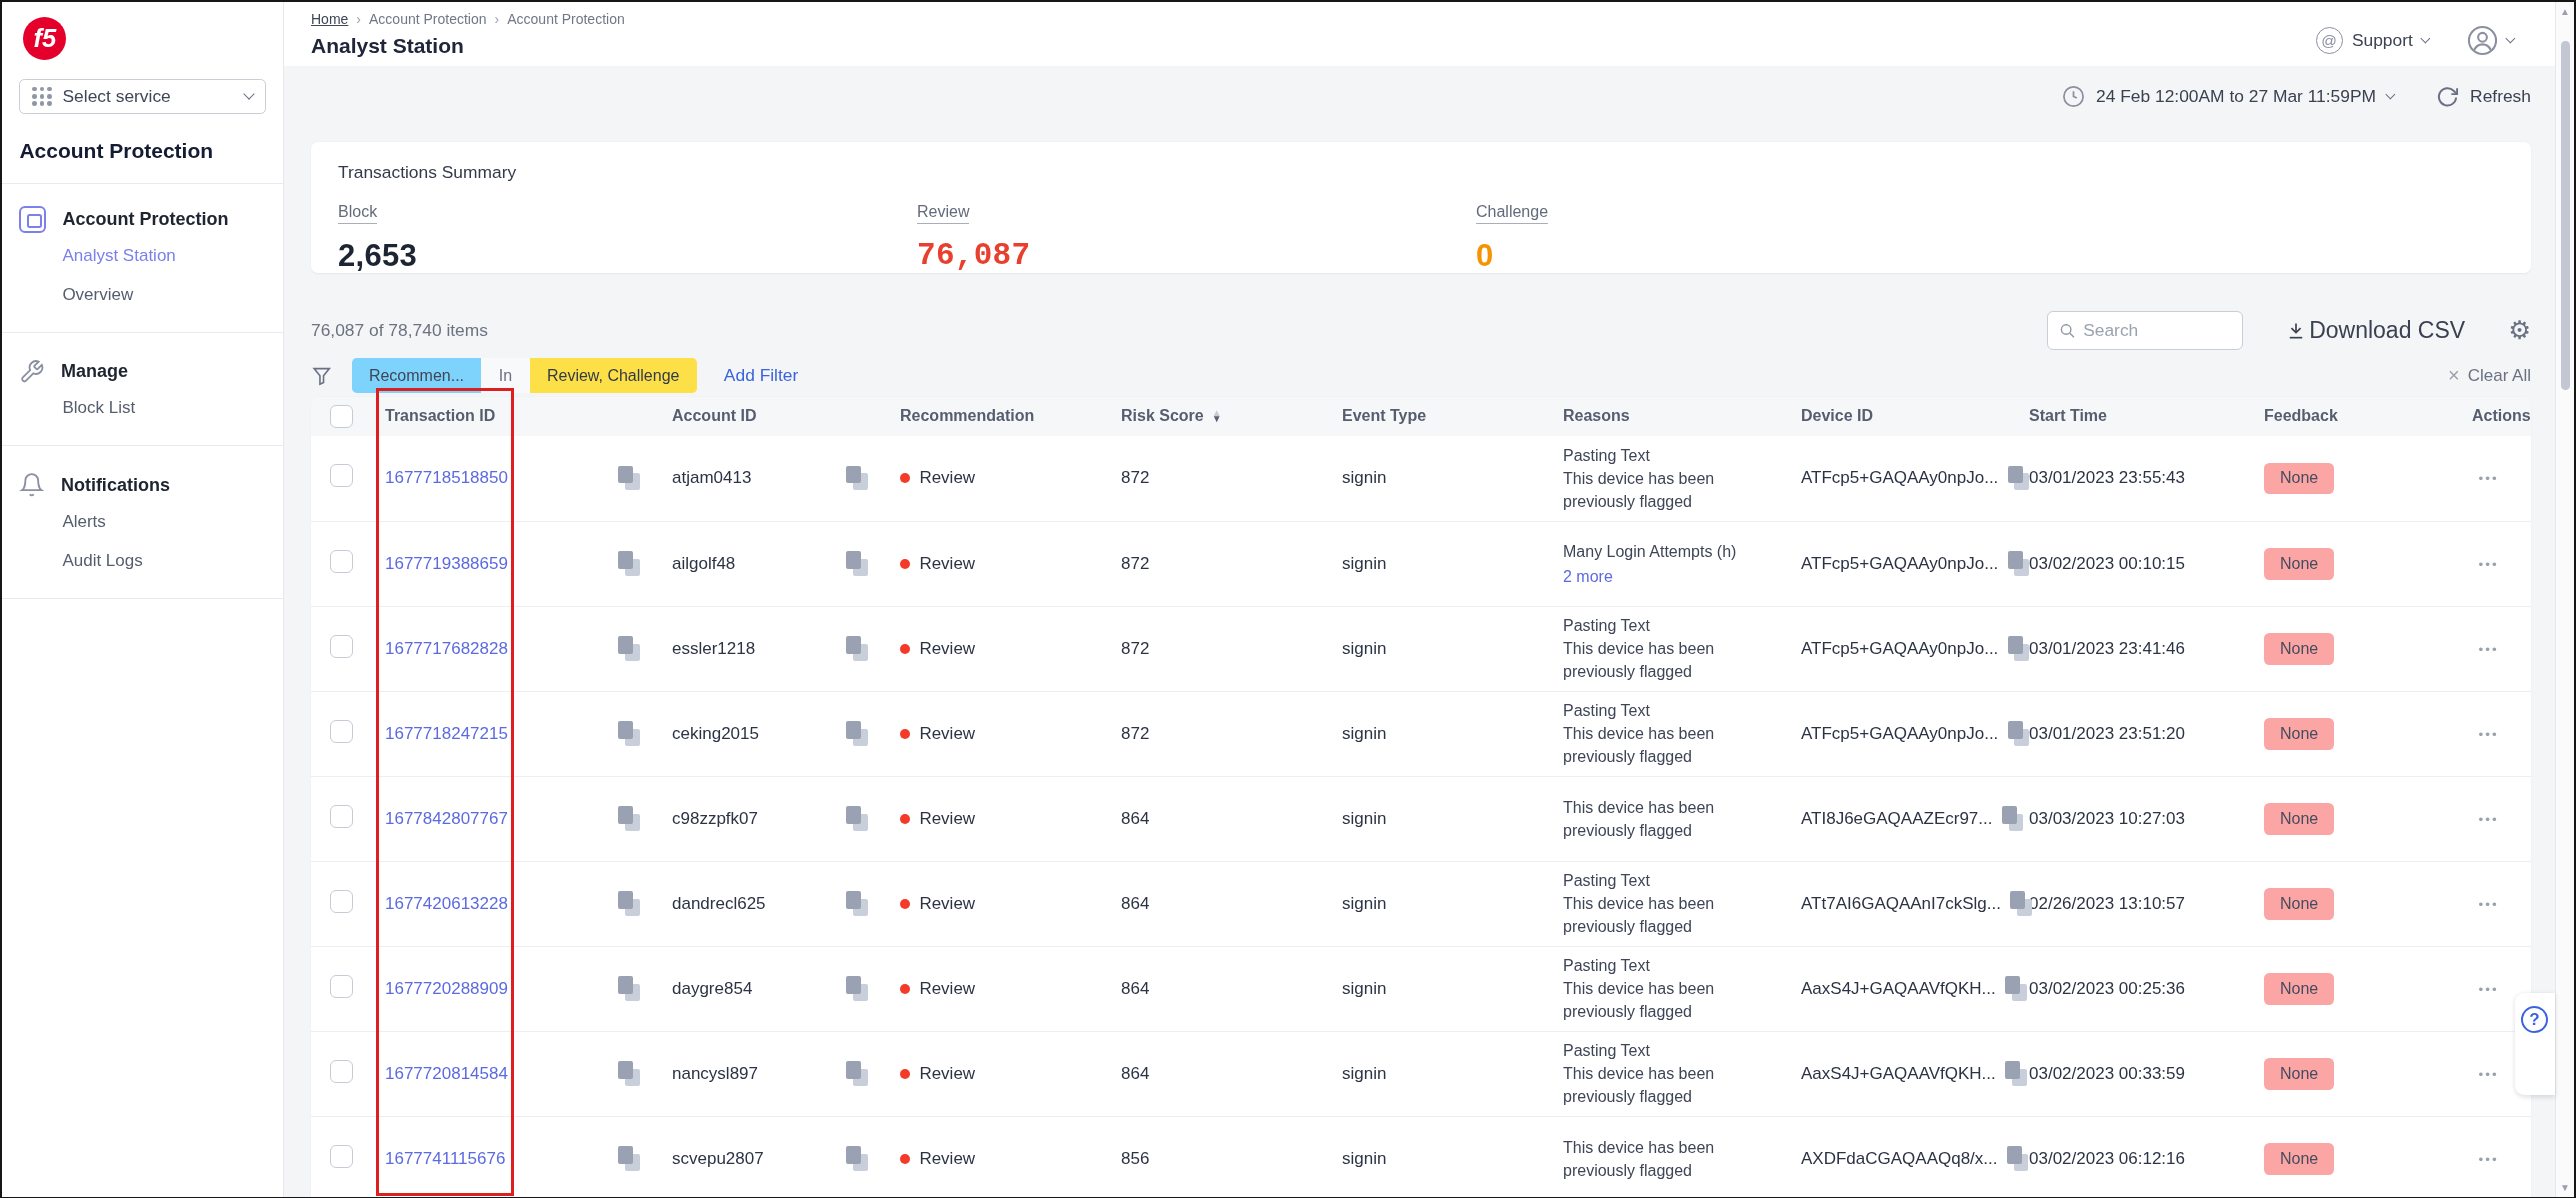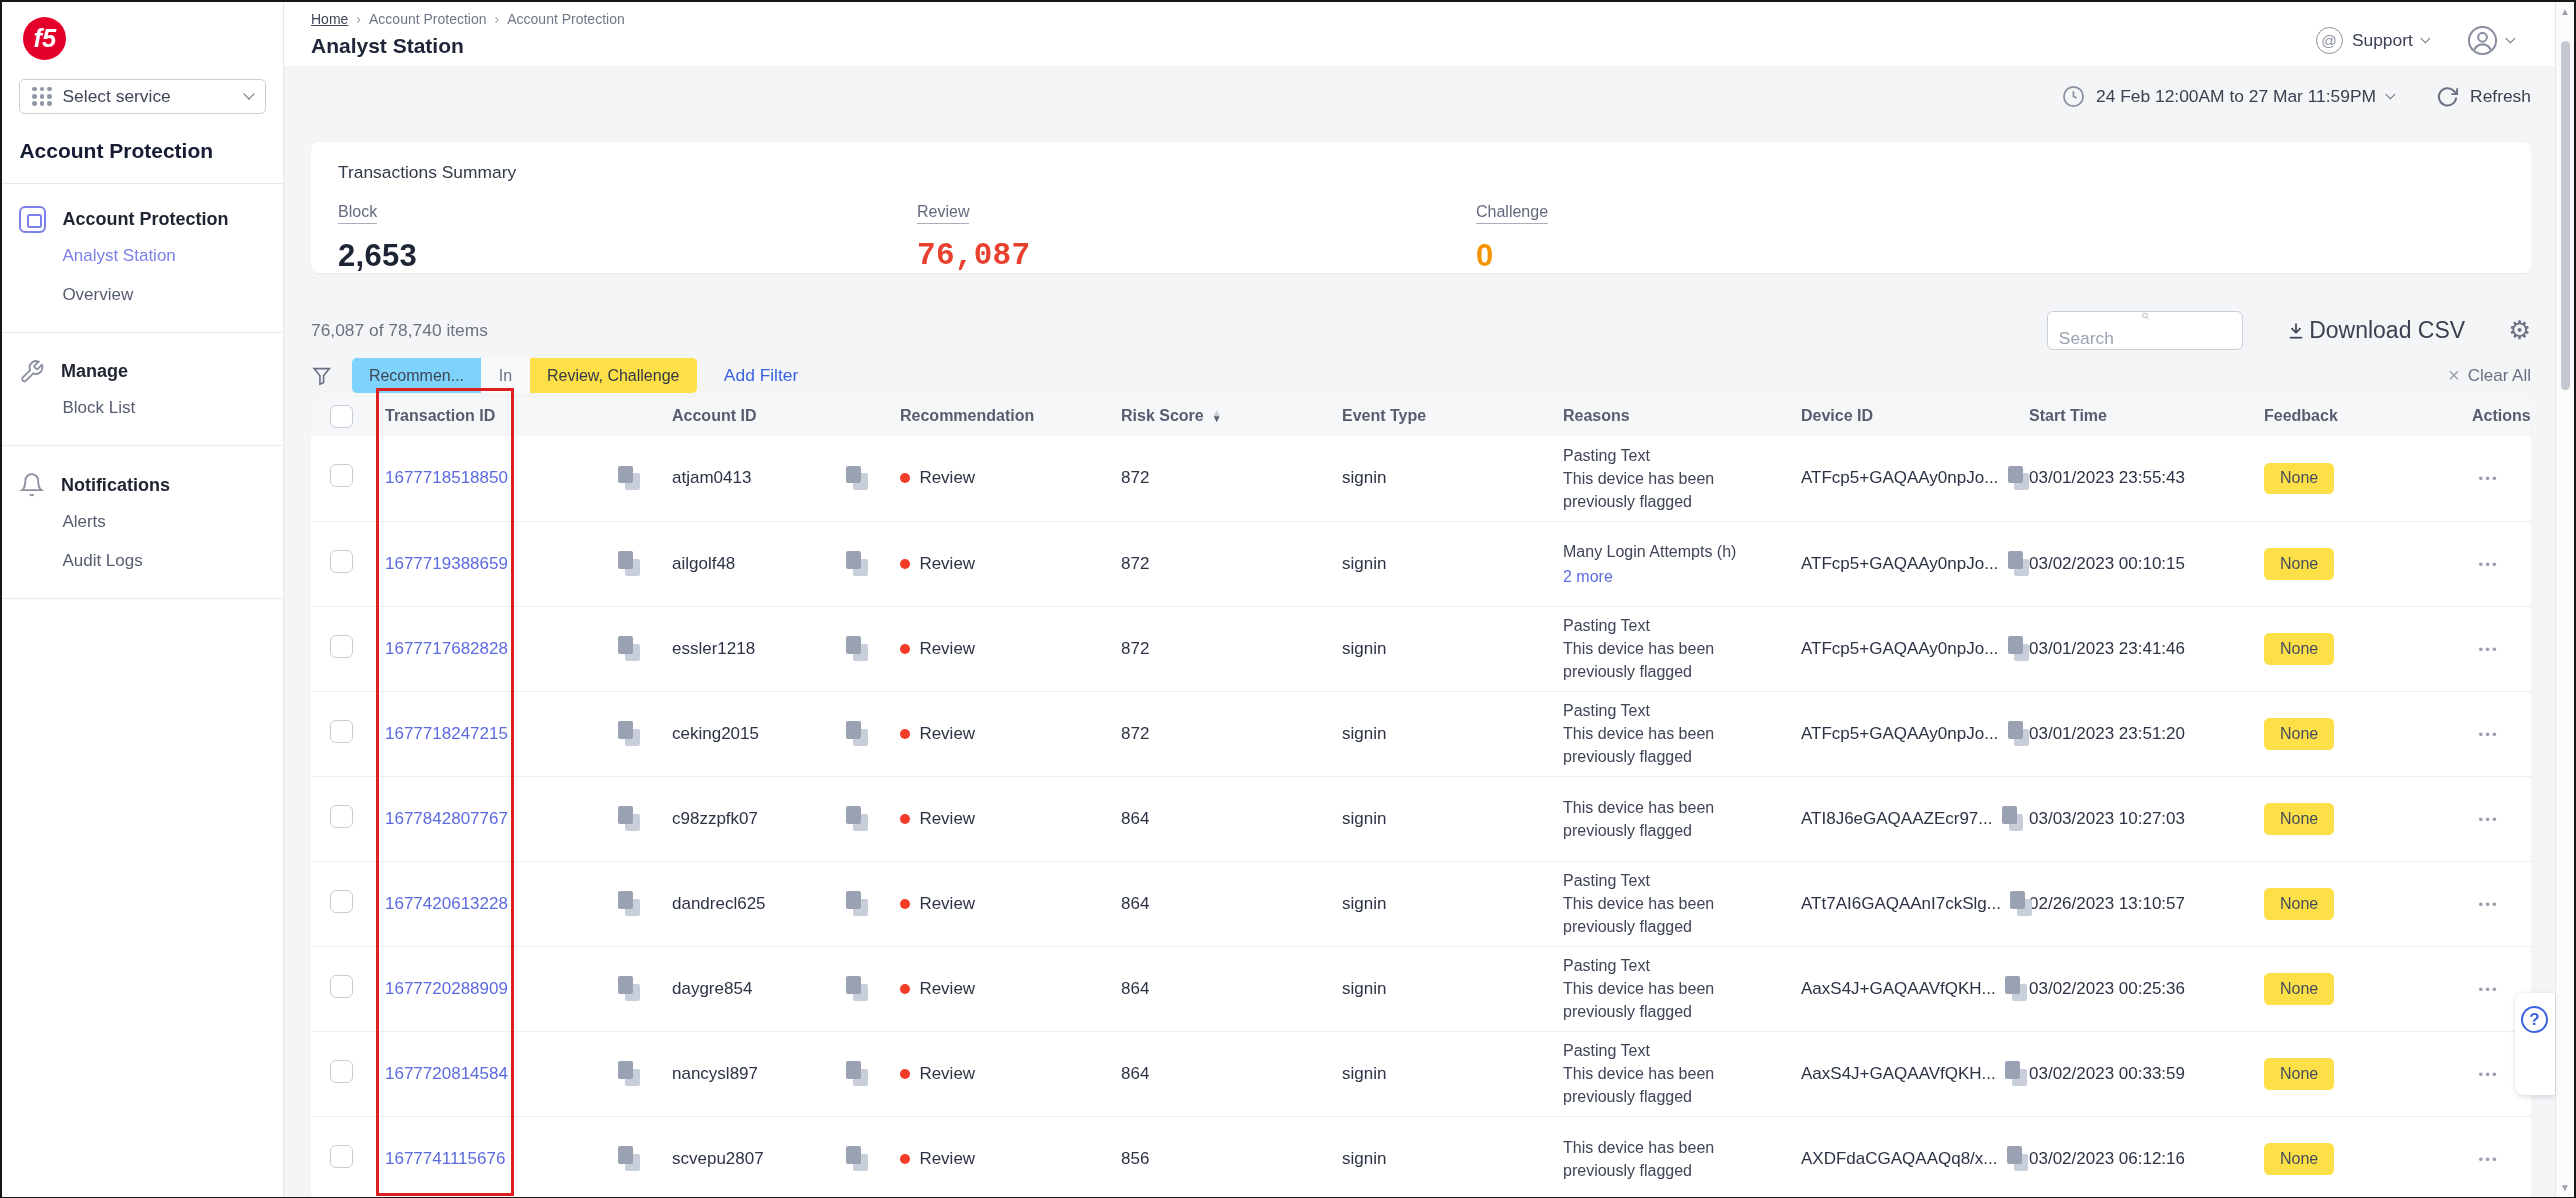--- a/index.html
+++ b/index.html
@@ -47,21 +47,21 @@
 
   .summary-card { margin-top:25.5px; background:#fff; border-radius:6.7px; box-shadow:0 0.7px 2px rgba(16,24,40,.06); padding:20px 27px; height:131px; flex:none; }
   .summary-title { font-size:17.4px; color:#333a49; }
   .stats-row { display:grid; grid-template-columns:579px 559px 534px auto; margin-top:20px; }
   .stat .slabel { display:inline-block; font-size:16px; color:#636a7b; border-bottom:0.7px solid #a9aeba; padding-bottom:2px; cursor:pointer; }
   .stat .svalue { font-size:31px; font-weight:bold; margin-top:13.4px; letter-spacing:0.3px; }
 
   .tools-row { margin-top:36px; display:flex; justify-content:space-between; align-items:center; height:43px; flex:none; }
   .items-count { font-size:17.4px; color:#6b7280; }
   .tools-right { display:flex; align-items:center; gap:43px; }
-  .search-box { width:196px; height:39px; border:1.3px solid #c9cdd6; border-radius:6px; background:#fff; display:flex; align-items:center; padding:0 10.7px; gap:8px;flex-direction:column; }
+  .search-box { width:196px; height:39px; border:1.3px solid #c9cdd6; border-radius:6px; background:#fff; display:flex; align-items:center; padding:0 10.7px; gap:8px; }
   .search-box input { border:none; outline:none; width:100%; font-size:17.4px; color:#3a4150; font-family:inherit; background:transparent; }
   .search-box input::placeholder { color:#9aa2b1; }
   .download-group { display:flex; align-items:center; gap:3px; font-size:23px; color:#3a4150; cursor:pointer; }
   .gear-btn { font-size:25.5px; color:#6a7183; cursor:pointer; line-height:1; }
 
   .filter-row { margin-top:2.7px; height:42px; display:flex; justify-content:space-between; align-items:center; flex:none; }
   .filter-left { display:flex; align-items:center; }
   .pill-group { display:flex; border-radius:4.7px; overflow:hidden; margin-left:19px; height:35px; }
   .pill { display:flex; align-items:center; padding:0 17.4px; font-size:16px; }
   .pill.field { background:#7dd3fc; color:#3f4656; }
@@ -86,21 +86,21 @@
   .c-acct { display:flex; align-items:center; justify-content:space-between; }
   .copy-icon { position:relative; width:23px; height:25.5px; display:inline-block; flex:none; cursor:pointer; margin-right:17.4px; }
   .copy-icon::before { content:""; position:absolute; left:6.7px; top:7.4px; width:14.8px; height:17.4px; background:#c9cedb; border-radius:2px; }
   .copy-icon::after { content:""; position:absolute; left:0; top:0; width:14.8px; height:17.4px; background:#9aa1b2; border-radius:2px; }
   .copy-icon.tail { margin-right:0; margin-left:9.4px; }
   .c-rec { display:flex; align-items:center; gap:9.4px; }
   .rec-dot { width:10px; height:10px; border-radius:50%; background:#f33b28; flex:none; }
   .c-reasons { font-size:16px; color:#3e4556; line-height:23px; }
   .more-link { color:#5c6ae0; cursor:pointer; margin-top:2.7px; }
   .c-device { display:flex; align-items:center; }
-  .badge-none { background:#fde047; color:#454c5e; border-radius:5.4px; padding:6.7px 16px; font-size:16px; display:inline-block; }
+  .badge-none { background:#fca5a5; color:#454c5e; border-radius:5.4px; padding:6.7px 16px; font-size:16px; display:inline-block; }
   .more-dots { color:#9aa0ad; font-size:13.4px; letter-spacing:2px; cursor:pointer; }
   .sort-ic { display:inline-flex; flex-direction:column; margin-left:8px; line-height:.62; }
   .sort-ic .up { color:#c6cbd5; font-size:10px; }
   .sort-ic .down { color:#59606f; font-size:10px; }
 
   
   #annotation-box { position:absolute; left:374px; top:386px; width:138px; height:808px; border:3.4px solid #dd1f1f; z-index:60; pointer-events:none; }
   #scrollbar { position:absolute; right:0; top:0; bottom:0; width:19px; background:#fbfbfc; border-left:0.7px solid #e4e7eb; z-index:40; }
   .sb-arrow { position:absolute; left:0; width:100%; text-align:center; color:#9aa0ad; font-size:10px; }
   .sb-thumb { position:absolute; left:4.7px; top:39px; width:9.4px; height:349px; background:#c2c7d1; border-radius:4.7px; }

